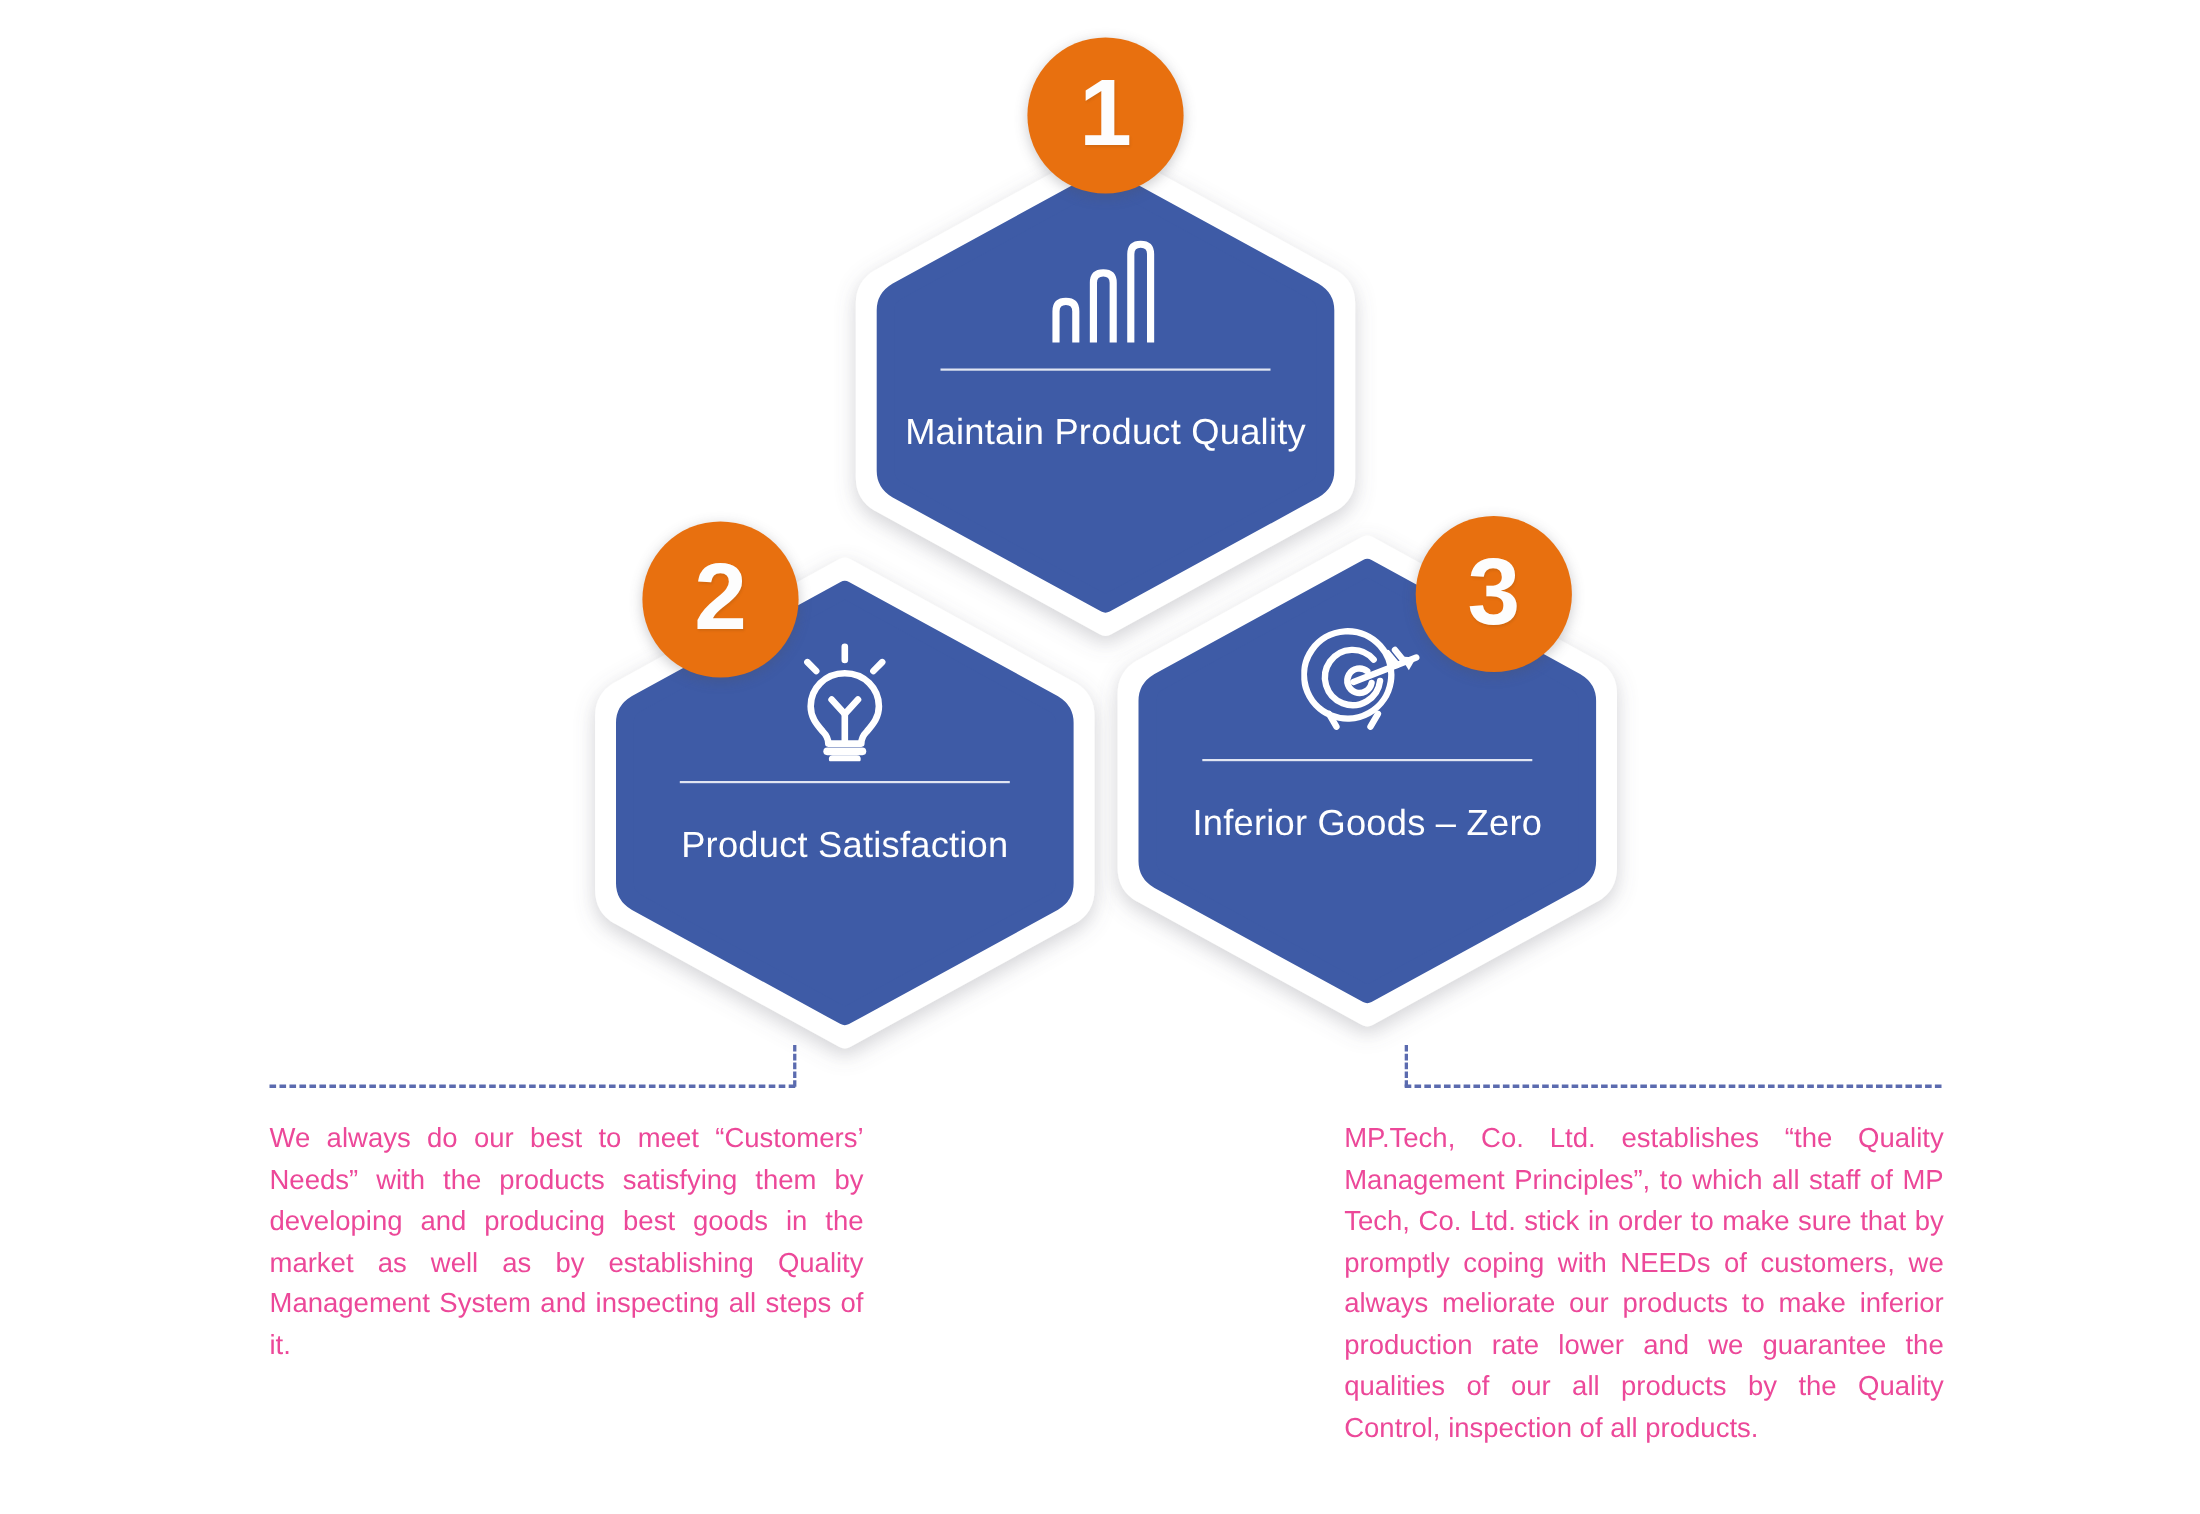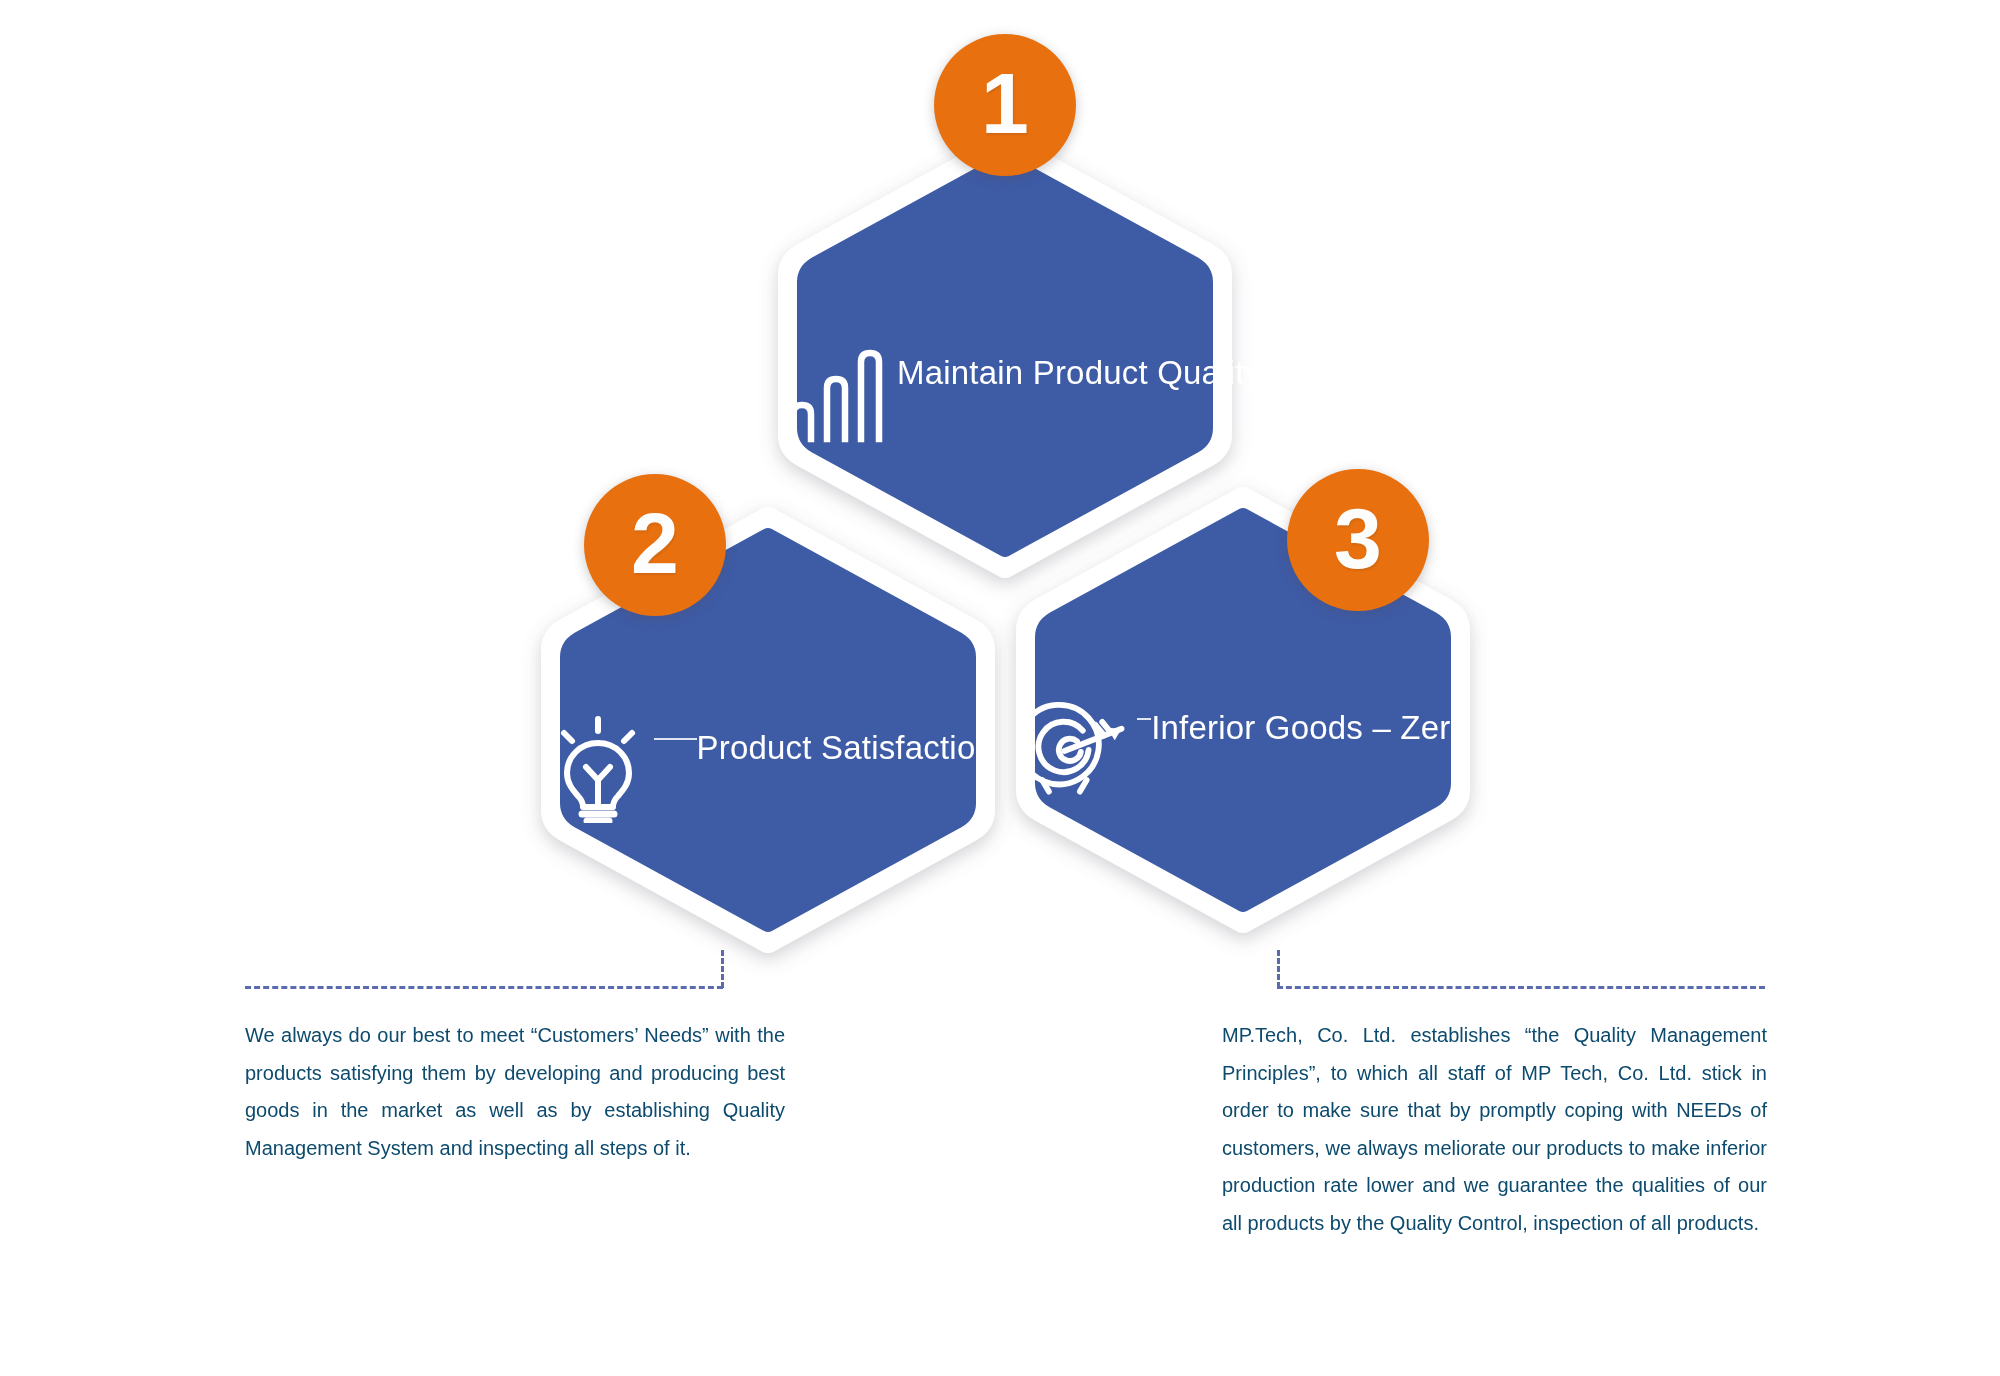--- a/index.html
+++ b/index.html
@@ -34,21 +34,21 @@
     width: 452px;
     height: 448px;
     overflow: visible;
   }
   .hex-content {
     position: absolute;
     left: 0; top: 0;
     width: 452px;
     height: 448px;
     display: flex;
-    flex-direction: row;
+    flex-direction: column;
     align-items: center;
     pointer-events: none;
   }
   .hex-icon {
     margin-top: 78px;
     width: 120px;
     height: 108px;
     display: flex;
     align-items: center;
     justify-content: center;
@@ -111,22 +111,22 @@
     border-left: 3px dashed #5B6BAF;
   }
   #dash-left-h  { left: 245px;  top: 986px; width: 478px; }
   #dash-left-v  { left: 721px;  top: 950px; height: 38px; }
   #dash-right-h { left: 1277px; top: 986px; width: 488px; }
   #dash-right-v { left: 1277px; top: 950px; height: 38px; }
 
   
   .para {
     position: absolute;
-    color: #0c4a6e;
-    font-size: 20px;
+    color: #ec4899;
+    font-size: 25px;
     line-height: 37.5px;
     text-align: justify;
     text-justify: inter-word;
   }
   #para-left  { left: 245px;  top: 1017px; width: 540px; }
   #para-right { left: 1222px; top: 1017px; width: 545px; }
 </style>
 </head>
 <body>
 

